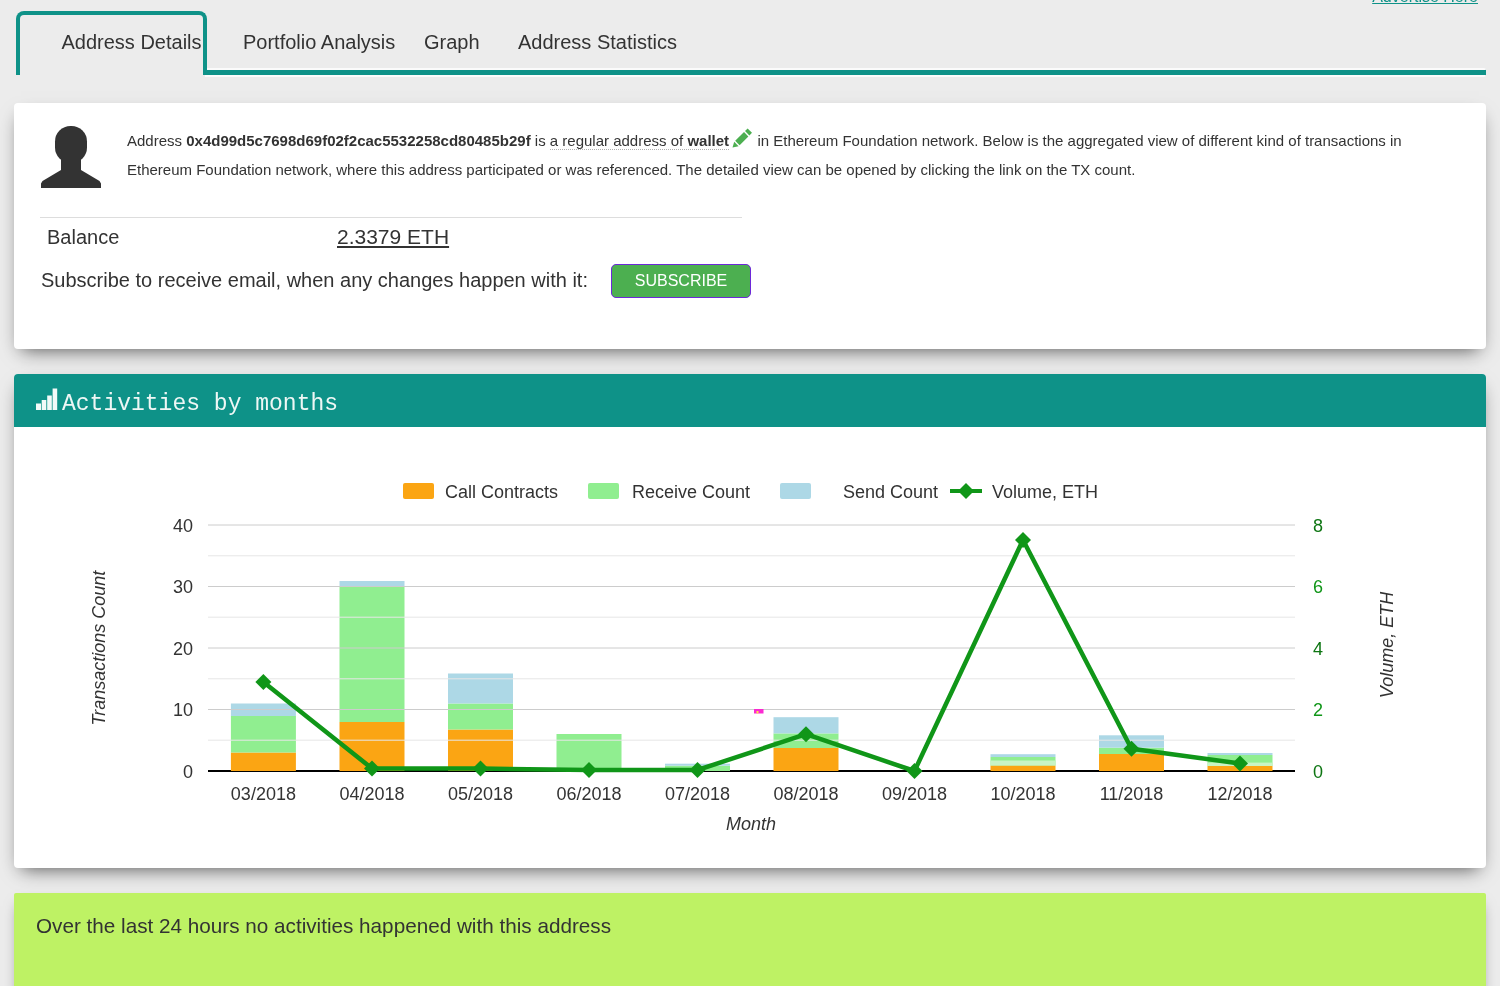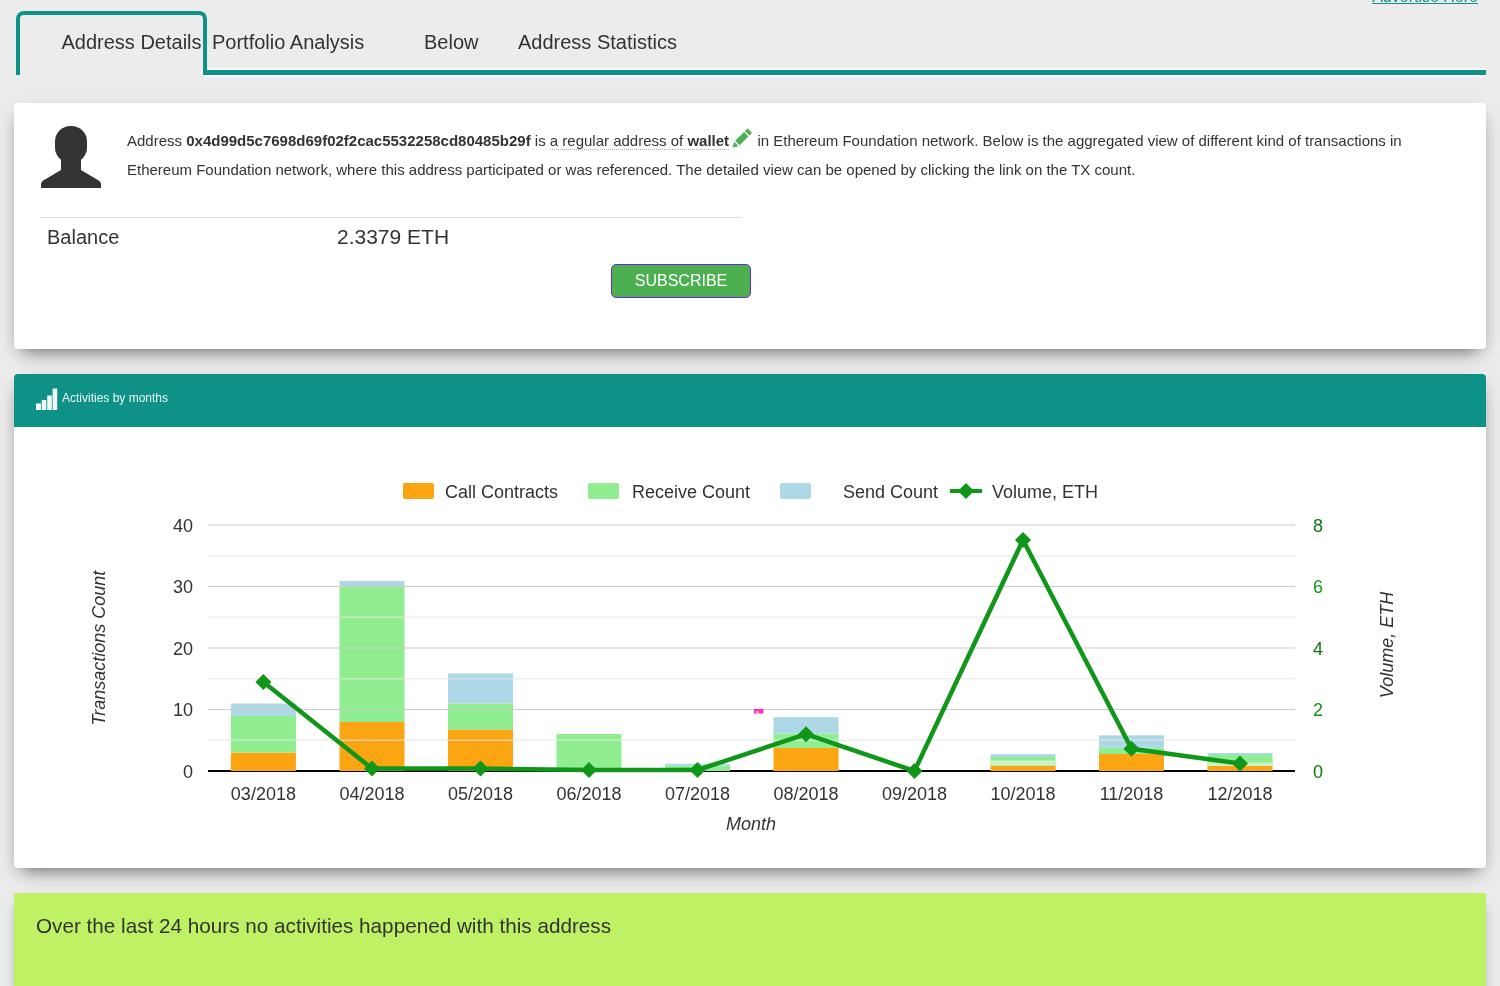--- a/index.html
+++ b/index.html
@@ -10,58 +10,59 @@
   .tab-active{position:absolute;left:16px;top:11px;width:191px;height:64px;box-sizing:border-box;border:4.5px solid #0e9288;border-bottom:none;border-radius:8px 8px 0 0;}
   .tab-active span{position:absolute;left:0;right:0;top:16px;text-align:center;font-size:20px;color:#333;margin-left:40px;}
   .tab{position:absolute;top:31px;font-size:20px;color:#333;}
   
   .card1{position:absolute;left:14px;top:103px;width:1472px;height:246px;background:#fff;border-radius:4px;box-shadow:0 8px 18px -7px rgba(0,0,0,0.65);}
   .avatar{position:absolute;left:26px;top:23px;}
   .para{position:absolute;left:113px;top:23px;width:1308px;font-size:15px;line-height:29px;color:#333;}
   .dashed{border-bottom:1px dotted #b0b0b0;}
   .sep{position:absolute;left:26px;top:114px;width:702px;height:1px;background:#ddd;}
   .balL{position:absolute;left:33px;top:123px;font-size:20px;}
-  .balV{position:absolute;left:323px;top:122px;font-size:21px;}
+  .balV{position:absolute;left:323px;top:122px;font-size:21px;text-decoration:underline;}
   .subT{position:absolute;left:27px;top:166px;font-size:20px;}
   .subB{position:absolute;left:597px;top:161px;width:140px;height:34px;box-sizing:border-box;background:#4caf50;border:1px solid #6d28d9;border-radius:5px;color:#fff;font-size:16px;text-align:center;line-height:32px;}
   
   .card2{position:absolute;left:14px;top:374px;width:1472px;height:494px;background:#fff;border-radius:4px;box-shadow:0 8px 18px -7px rgba(0,0,0,0.65);}
   .c2head{position:absolute;left:0;top:0;width:100%;height:53px;background:#0e9288;border-radius:4px 4px 0 0;}
-  .c2head .txt{position:absolute;left:48px;top:17px;font-size:12px;color:#eef7f5;}
+  .c2head .txt{position:absolute;left:48px;top:17px;font-size:23px;color:#eef7f5;font-family:Liberation Mono, monospace;}
   .chart{position:absolute;left:0;top:53px;}
   
   .note{position:absolute;left:14px;top:893px;width:1472px;height:104px;background:#bef264;border-radius:2px;box-shadow:0 7px 14px -6px rgba(0,0,0,0.55);}
   .note span{position:absolute;left:22px;top:21px;font-size:20.7px;color:#333;}
 </style>
 </head>
 <body>
 <span class="advert">Advertise Here</span>
 <div class="tabline"></div>
 <div class="tab-active">
     <span>Address Details</span>
   </div>
-<span class="tab" style="left:212px;text-align:right;">Portfolio Analysis</span>
-<span class="tab" style="left:424px;">Below</span>
+<span class="tab" style="left:243px;text-align:right;">Portfolio Analysis</span>
+<span class="tab" style="left:424px;">Graph</span>
 <span class="tab" style="left:518px;">Address Statistics</span>
 
 <div class="card1">
   <svg class="avatar" width="63" height="64" viewBox="0 0 63 64">
     <rect x="15" y="0" width="32" height="37" rx="15.5" fill="#333"></rect>
     <path fill="#333" d="M21 30 L21 44 L2.5 55 L1 57.5 L1 62 L61 62 L61 57.5 L59.5 55 L41 44 L41 30 Z"></path>
   </svg>
   <div class="para">Address <b>0x4d99d5c7698d69f02f2cac5532258cd80485b29f</b> is <span class="dashed">a regular address of <b>wallet</b></span> <svg width="23" height="23" viewBox="0 0 23 23" style="vertical-align:-4px;margin-left:-3px">
         <g fill="#4caf50">
           <path d="M2.5 20.5 L4.2 14.8 L8.6 19.2 Z"></path>
           <path d="M5.2 13.8 L14 5 L18.4 9.4 L9.6 18.2 Z"></path>
           <path d="M15 4 L17.6 1.4 L22 5.8 L19.4 8.4 Z"></path>
         </g>
       </svg> in Ethereum Foundation network. Below is the aggregated view of different kind of transactions in Ethereum Foundation network, where this address participated or was referenced. The detailed view can be opened by clicking the link on the TX count.</div>
   <div class="sep"></div>
   <span class="balL">Balance</span>
   <span class="balV">2.3379 ETH</span>
+  <span class="subT">Subscribe to receive email, when any changes happen with it:</span>
   <div class="subB">SUBSCRIBE</div>
 </div>
 
 <div class="card2">
   <div class="c2head">
     <svg style="position:absolute;left:22px;top:14px" width="22" height="22" viewBox="0 0 22 22">
       <rect x="0" y="15.5" width="5" height="6.5" fill="#f2faf8"></rect>
       <rect x="5.7" y="12" width="4.6" height="10" fill="#f2faf8"></rect>
       <rect x="11.2" y="7.5" width="4.6" height="14.5" fill="#f2faf8"></rect>
       <rect x="16.6" y="0.5" width="4.6" height="21.5" fill="#f2faf8"></rect>

